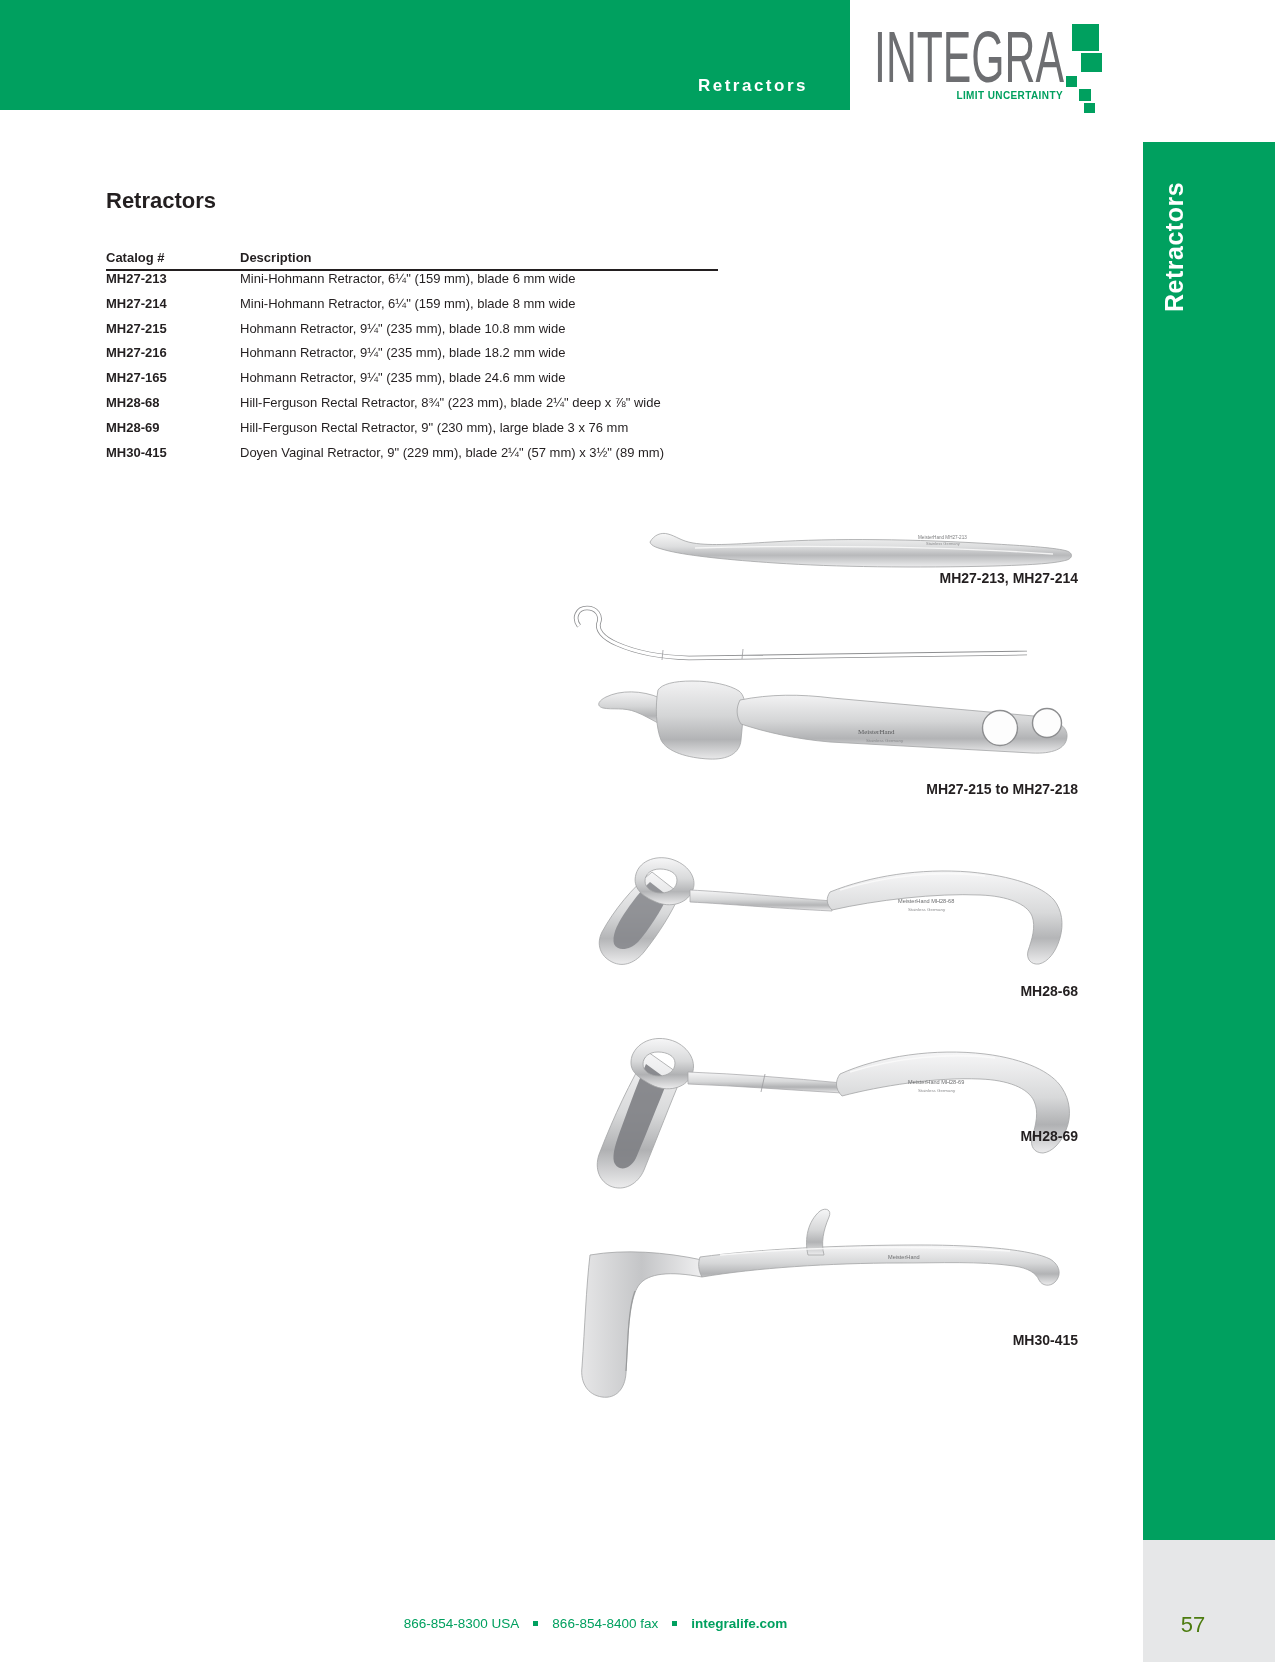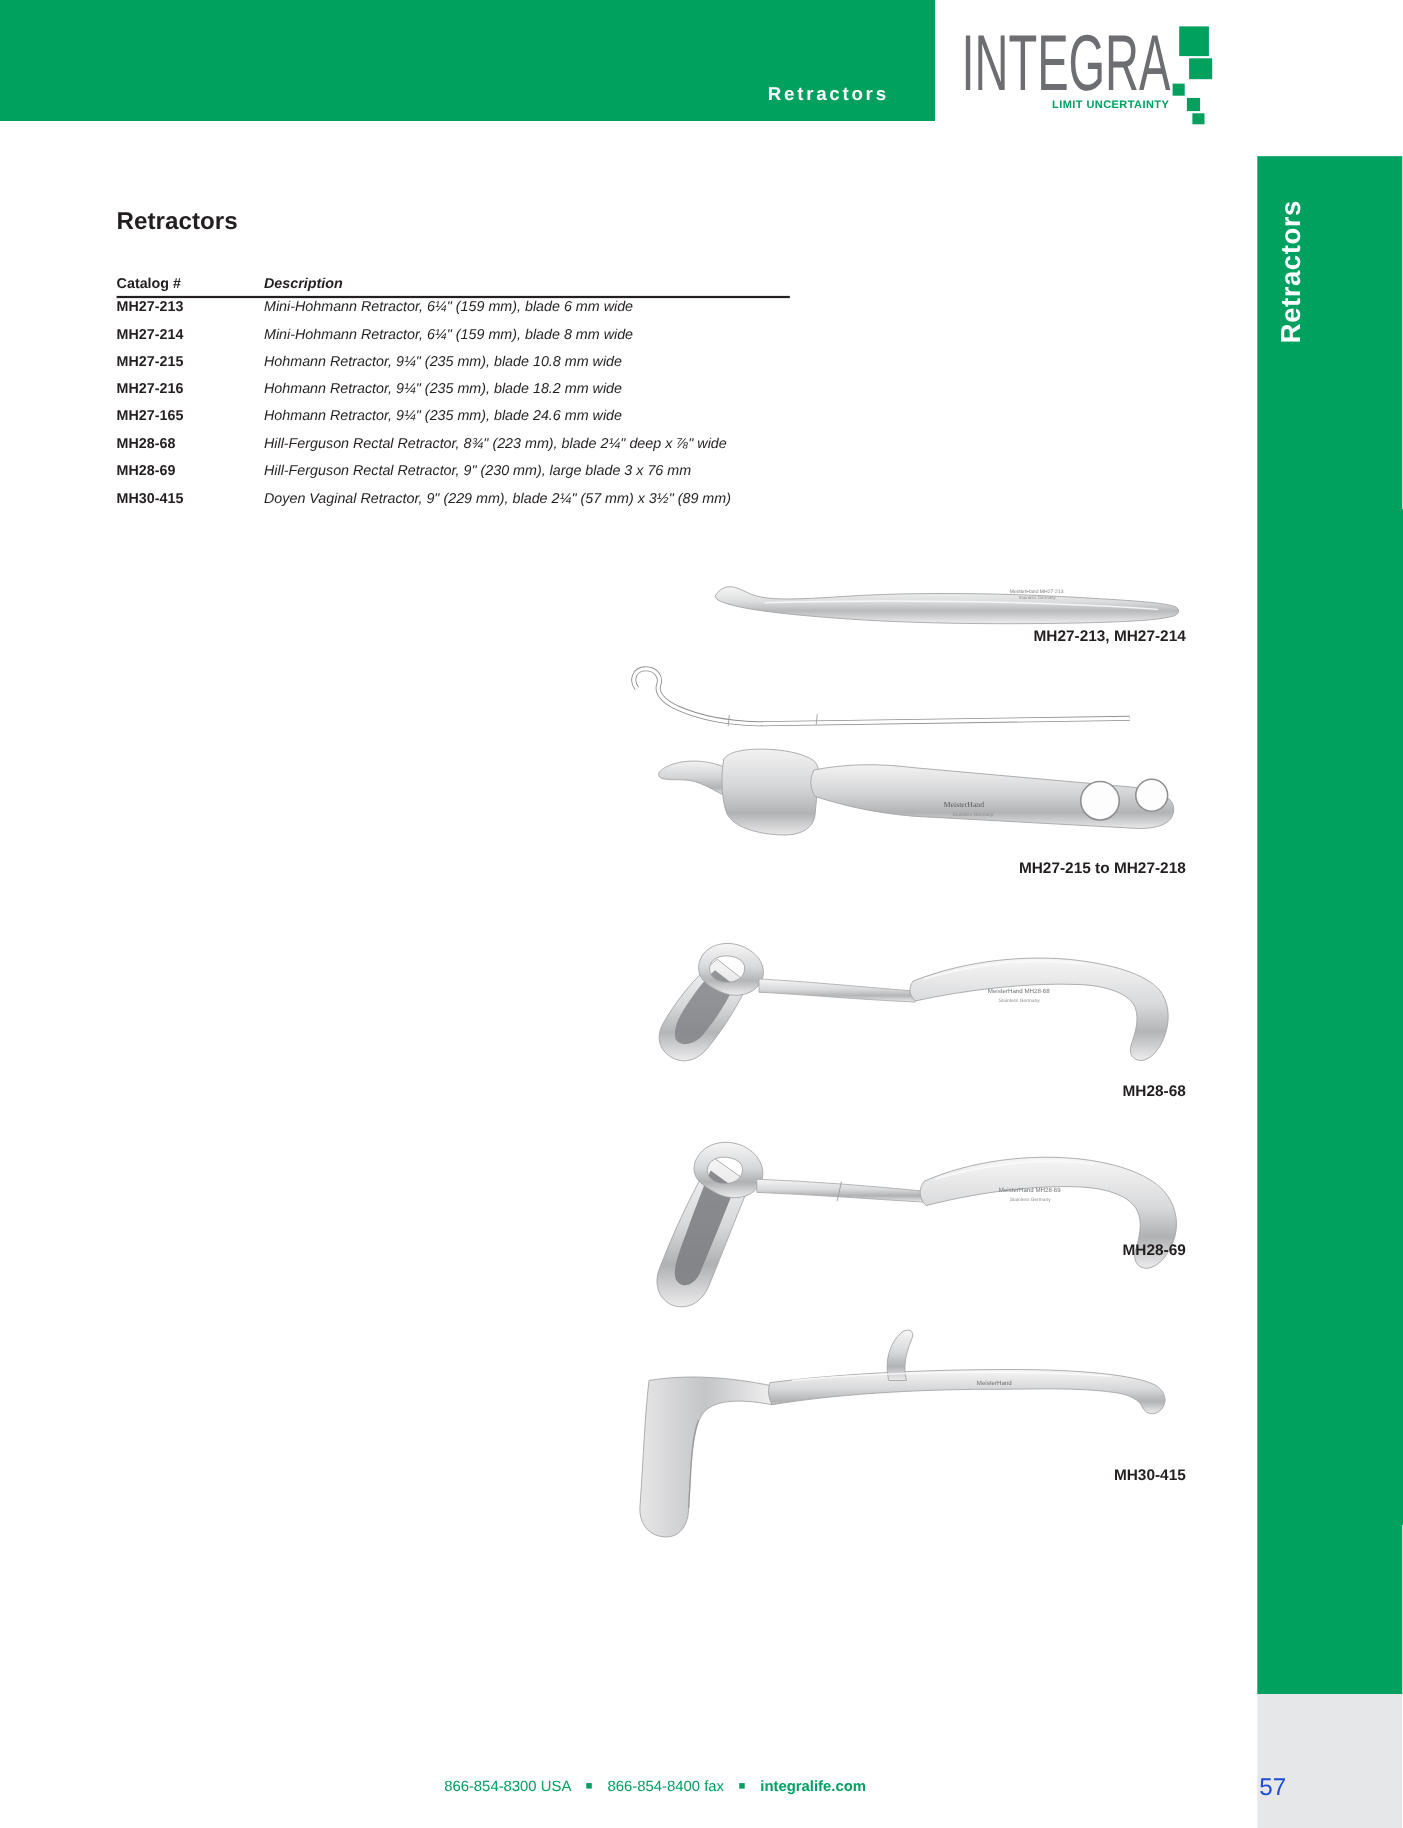--- a/index.html
+++ b/index.html
@@ -15,30 +15,30 @@
   .wordmark-svg{left:874px;top:24px;width:200px;height:70px;}
   .logo-square{background:#00a05f;position:absolute;}
   .logo-tagline{left:875px;top:90px;width:188px;text-align:right;font-size:10px;
     font-weight:bold;color:#00a05f;letter-spacing:0.4px;}
   
   .side-tab{left:1143px;top:142px;width:132px;height:1398px;background:#00a05f;}
   .side-label{position:absolute;left:1160px;top:172px;height:140px;
     writing-mode:vertical-rl;transform:rotate(180deg);
     color:#fff;font-size:25px;font-weight:bold;letter-spacing:0.5px;}
   .corner-block{left:1143px;top:1540px;width:132px;height:122px;background:#e6e7e8;}
-  .page-num{left:1081px;top:1612px;width:132px;text-align:center;text-indent:20px;
-    font-size:22px;color:#1d4ed8;}
+  .page-num{left:1117px;top:1612px;width:132px;text-align:center;text-indent:20px;
+    font-size:22px;color:#4d7c0f;}
   
   .page-title{left:106px;top:188px;font-size:22px;font-weight:bold;}
   .cat-table{left:106px;top:250px;width:612px;}
   .t-header{display:flex;font-weight:bold;font-size:13px;height:17px;}
   .t-rule{border-bottom:2.5px solid #231f20;margin-top:2px;}
   .t-row{display:flex;height:24.8px;align-items:flex-start;font-size:13px;white-space:nowrap;}
   .c-cat{width:134px;flex:0 0 134px;font-weight:bold;}
-  .c-desc{flex:1;font-style:italic;}
+  .c-desc{flex:1;}
   .fig-cap{position:absolute;right:197px;text-align:right;font-weight:bold;font-size:14px;padding-left:47px;}
   
   .footer{position:absolute;left:0;top:1616px;width:1143px;display:flex;
     justify-content:center;align-items:center;gap:14px;color:#00a05f;font-size:13.5px;margin-left:24px;}
   .bullet{width:5px;height:5px;background:#00a05f;flex:0 0 5px;}
   .site{font-weight:bold;}
   svg{display:block;}
 </style>
 </head>
 <body>

